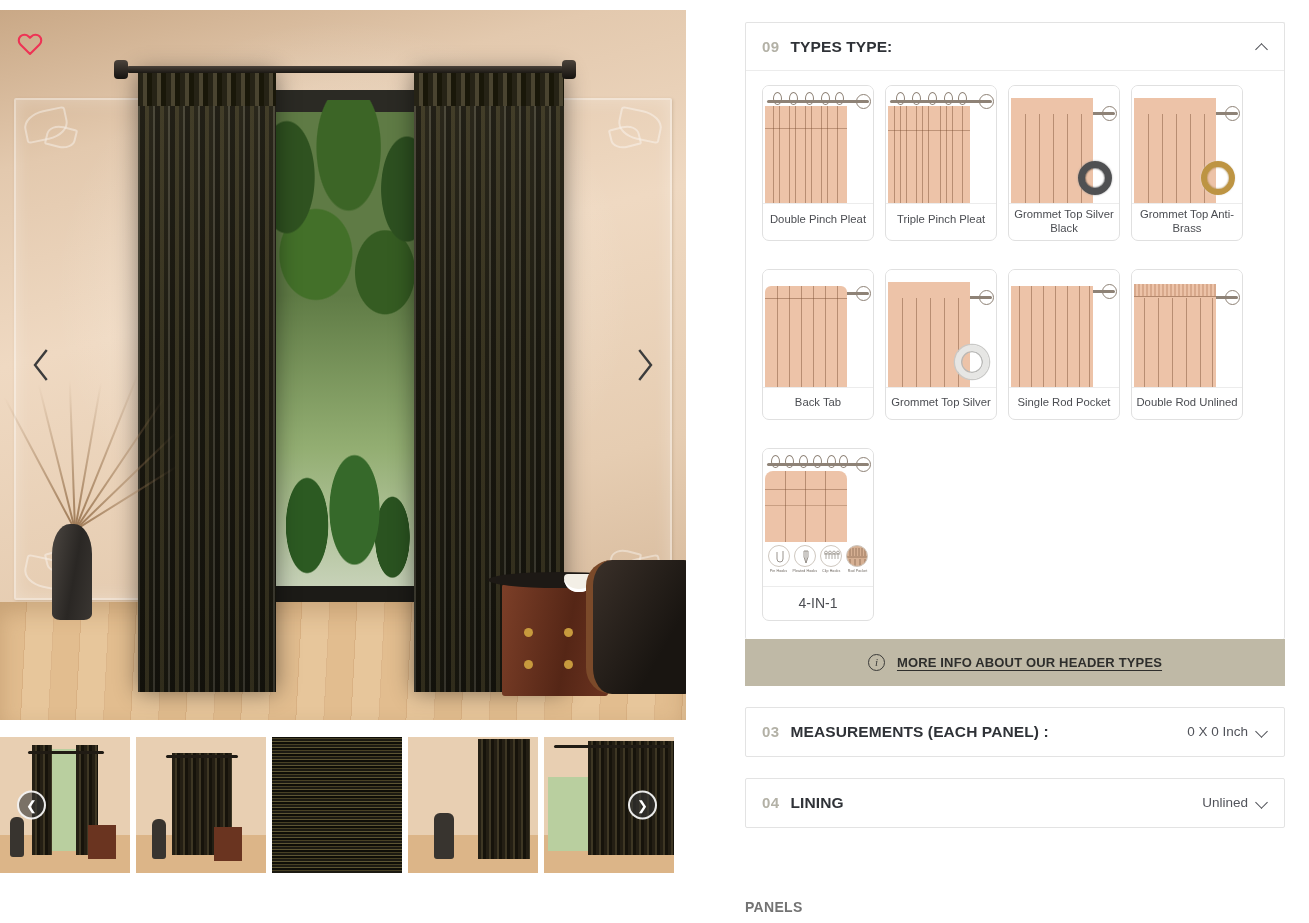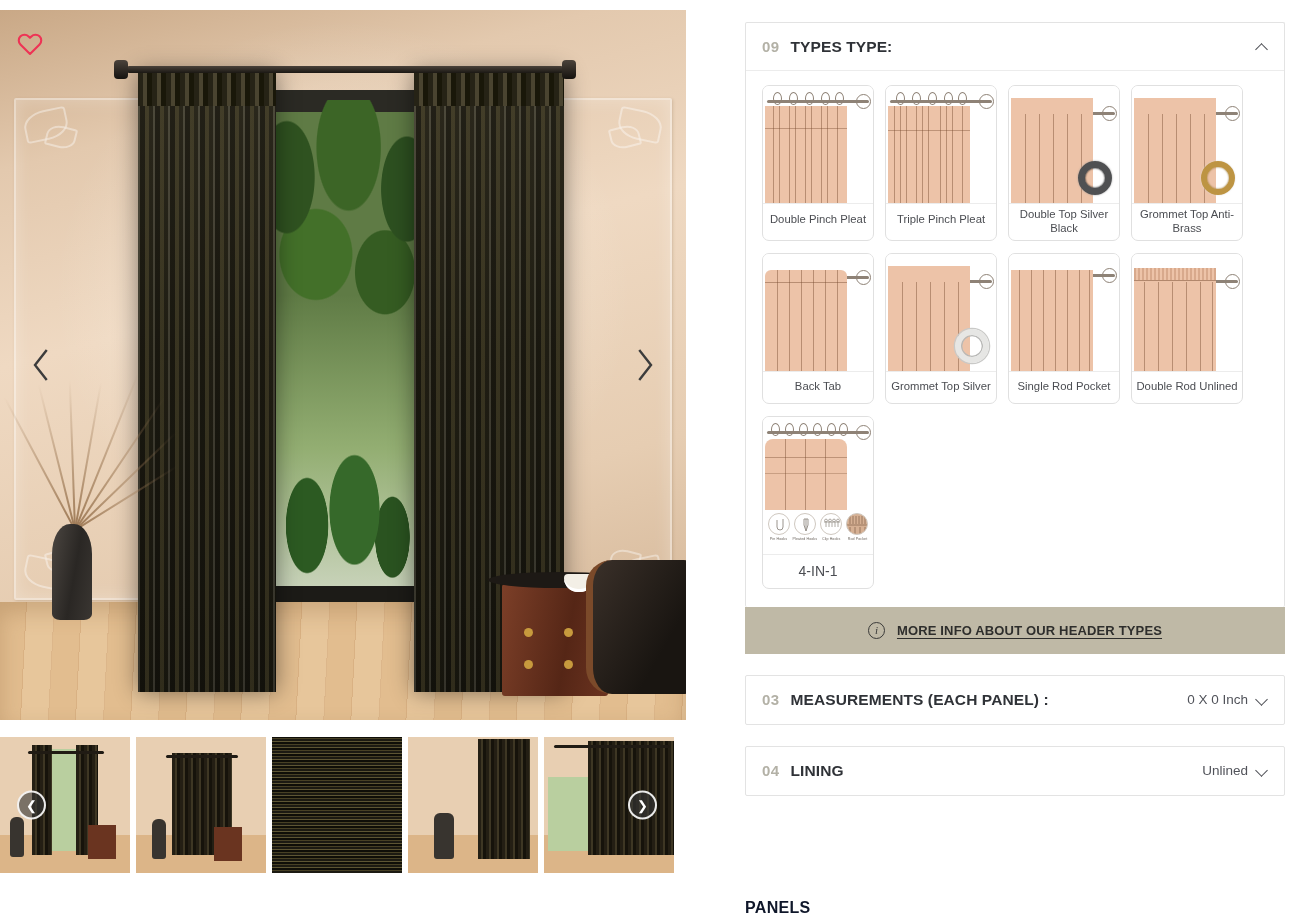--- a/index.html
+++ b/index.html
@@ -189,21 +189,21 @@
   .chev::before {
     content:""; position:absolute; left:0; top:1px; width:8px; height:8px;
     border-right:1.6px solid #4a4c52; border-bottom:1.6px solid #4a4c52;
     transform: rotate(45deg);
   }
   .chev.up::before { transform: rotate(-135deg); top:4px; }
 
   .acc.open { margin-bottom:0; border-bottom:none; }
   .acc-body { padding:14px 16px 18px; }
 
-  .grid { display:flex; flex-wrap:wrap; gap:12px 11px; }
+  .grid { display:flex; flex-wrap:wrap; gap:28px 11px; }
   .tile {
     width:112px; border:1px solid #e0e0e0; border-radius:7px; background:#fff;
     overflow:hidden; cursor:pointer; display:flex; flex-direction:column;
   }
   .tile .art { height:117px; position:relative; overflow:hidden; background:#fff; }
   .tile .cap {
     border-top:1px solid #ececec; min-height:32px;
     display:flex; align-items:center; justify-content:center; text-align:center;
     font-size:11.3px; color:#4b4d52; line-height:1.22; padding:4px 3px;
   }
@@ -260,21 +260,21 @@
     display:flex; align-items:center; justify-content:center;
     font-size:11px; font-family:"Liberation Serif", serif; color:#3a3a38; font-style:italic;
   }
   .info-txt {
     font-size:13px; font-weight:700; color:#2e2e2c; letter-spacing:.15px;
     text-decoration:underline; text-underline-offset:3px;
   }
 
   .panels-label {
     position:absolute; left:745px; top:899px;
-    font-size:16px; font-weight:700; color:#0f172a; letter-spacing:.3px;
+    font-size:14px; font-weight:700; color:#737373; letter-spacing:.3px;
   }
 </style>
 </head>
 <body>
 
 <div class="page">
 
   <div class="gallery">
 
     <div class="hero">
@@ -465,21 +465,21 @@
               <div class="grommet-top" style="top:12px"></div>
               <div class="t-fabric" style="top:28px">
                 <div class="t-fold" style="left:14px"></div>
                   <div class="t-fold" style="left:28px"></div>
                 <div class="t-fold" style="left:42px"></div>
                   <div class="t-fold" style="left:56px"></div>
                 <div class="t-fold" style="left:70px"></div>
               </div>
               <div class="big-ring ring-black"></div>
             </div>
-            <div class="cap">Double Top Silver Black</div>
+            <div class="cap">Grommet Top Silver Black</div>
           </div>
 
           <div class="tile tall">
             <div class="art">
               <div class="t-rod" style="top:26px"></div>
                 <div class="t-finial" style="top:20px"></div>
               <div class="grommet-top" style="top:12px"></div>
               <div class="t-fabric" style="top:28px">
                 <div class="t-fold" style="left:14px"></div>
                   <div class="t-fold" style="left:28px"></div>

